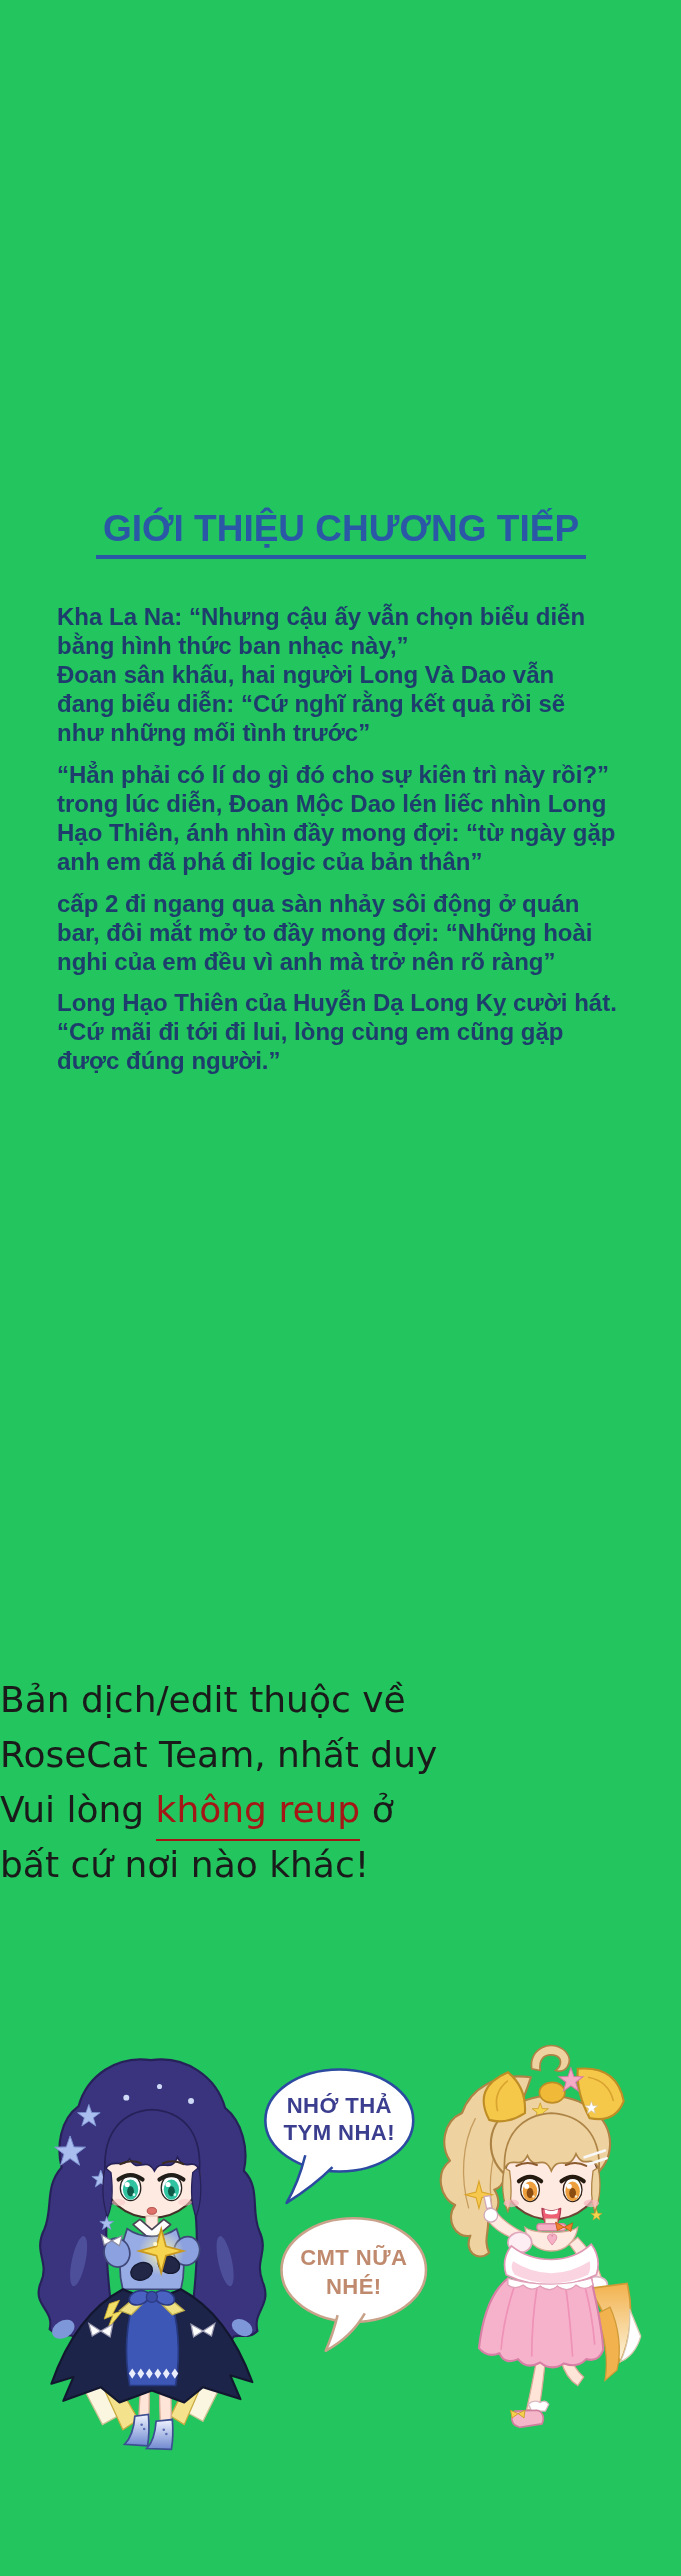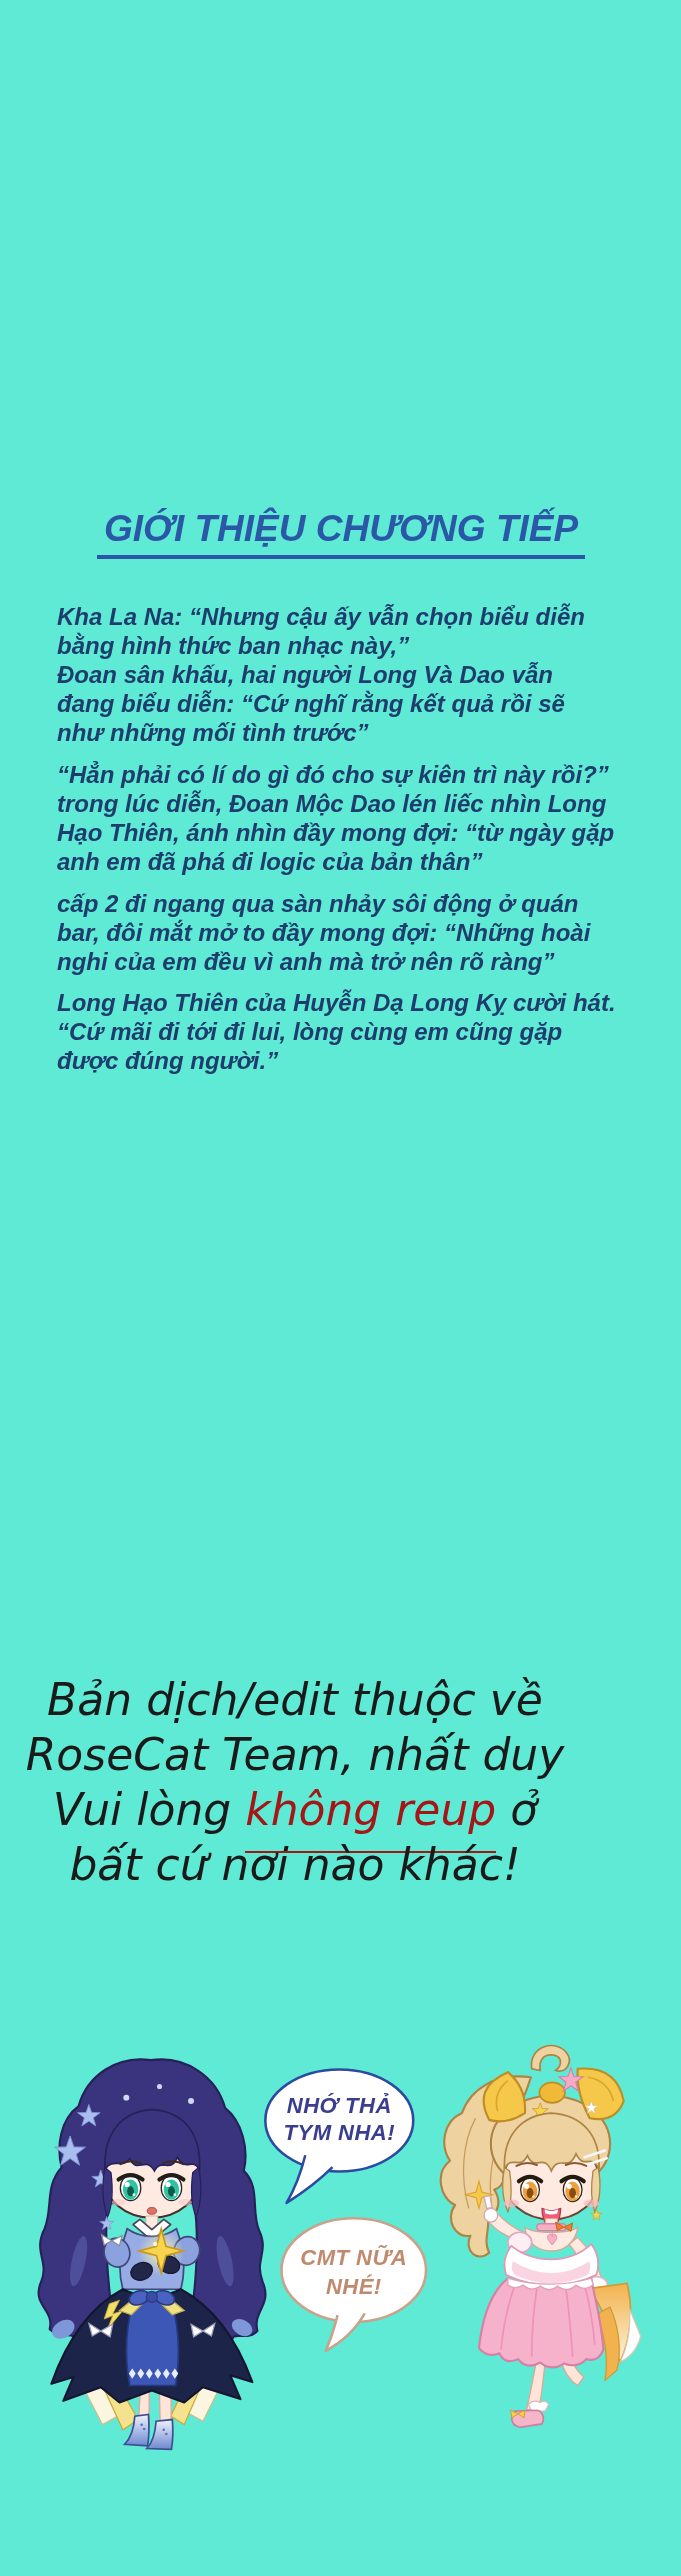--- a/index.html
+++ b/index.html
@@ -1,33 +1,33 @@
 <!DOCTYPE html>
 <html style="font-size:13.6px"><head>
 <meta charset="utf-8">
 <style>
   html,body{margin:0;padding:0;background:#ffffff;}
-  .page{position:relative;width:682px;height:2576px;background:#5eead4;overflow:hidden;
-        font-family:"Liberation Sans",sans-serif;font-style:italic;}
+  .page{position:relative;width:682px;height:2576px;background:#22c55e;overflow:hidden;
+        font-family:"Liberation Sans",sans-serif;}
   
   .title-wrap{position:absolute;top:510px;left:0;width:682px;text-align:center;}
   .title-text{display:inline-block;color:#2b57a7;font-size:37px;font-weight:700;
               line-height:1.05;letter-spacing:0px;
               border-bottom:4.3px solid #2b57a7;padding:0 6.8px 6px 6.8px;}
   
   .synopsis{position:absolute;top:602px;left:57px;width:614px;color:#1e3d6d;
             font-size:24px;font-weight:700;line-height:29px;}
   .para{margin:0 0 12.8px 0;}
   .syn-line{white-space:nowrap;}
   
-  .credits{position:absolute;top:1672px;left:0;width:590px;text-align:center;
+  .credits{position:absolute;top:1672px;left:0;width:590px;
            font-family:"DejaVu Sans",sans-serif;color:#1a1a1a;
-           font-size:44px;font-weight:400;line-height:55px;}
+           font-size:36px;font-weight:400;line-height:55px;}
   .team-blue{color:#2222e2;}
-  .warn-red{color:#a51717;border-bottom:2.6px solid #a51717;padding-bottom:16px;}
+  .warn-red{color:#a51717;border-bottom:2.6px solid #a51717;padding-bottom:9px;}
   
   .girl-left{position:absolute;left:19px;top:2048px;width:264px;height:405px;}
   .girl-right{position:absolute;left:373px;top:2033px;width:303px;height:413px;}
   .bubbles{position:absolute;left:256px;top:2058px;width:187px;height:300px;}
   .bubbles text{font-family:"Liberation Sans",sans-serif;font-weight:700;
                 text-anchor:middle;letter-spacing:0.5px;}
 </style>
 </head>
 <body>
 

